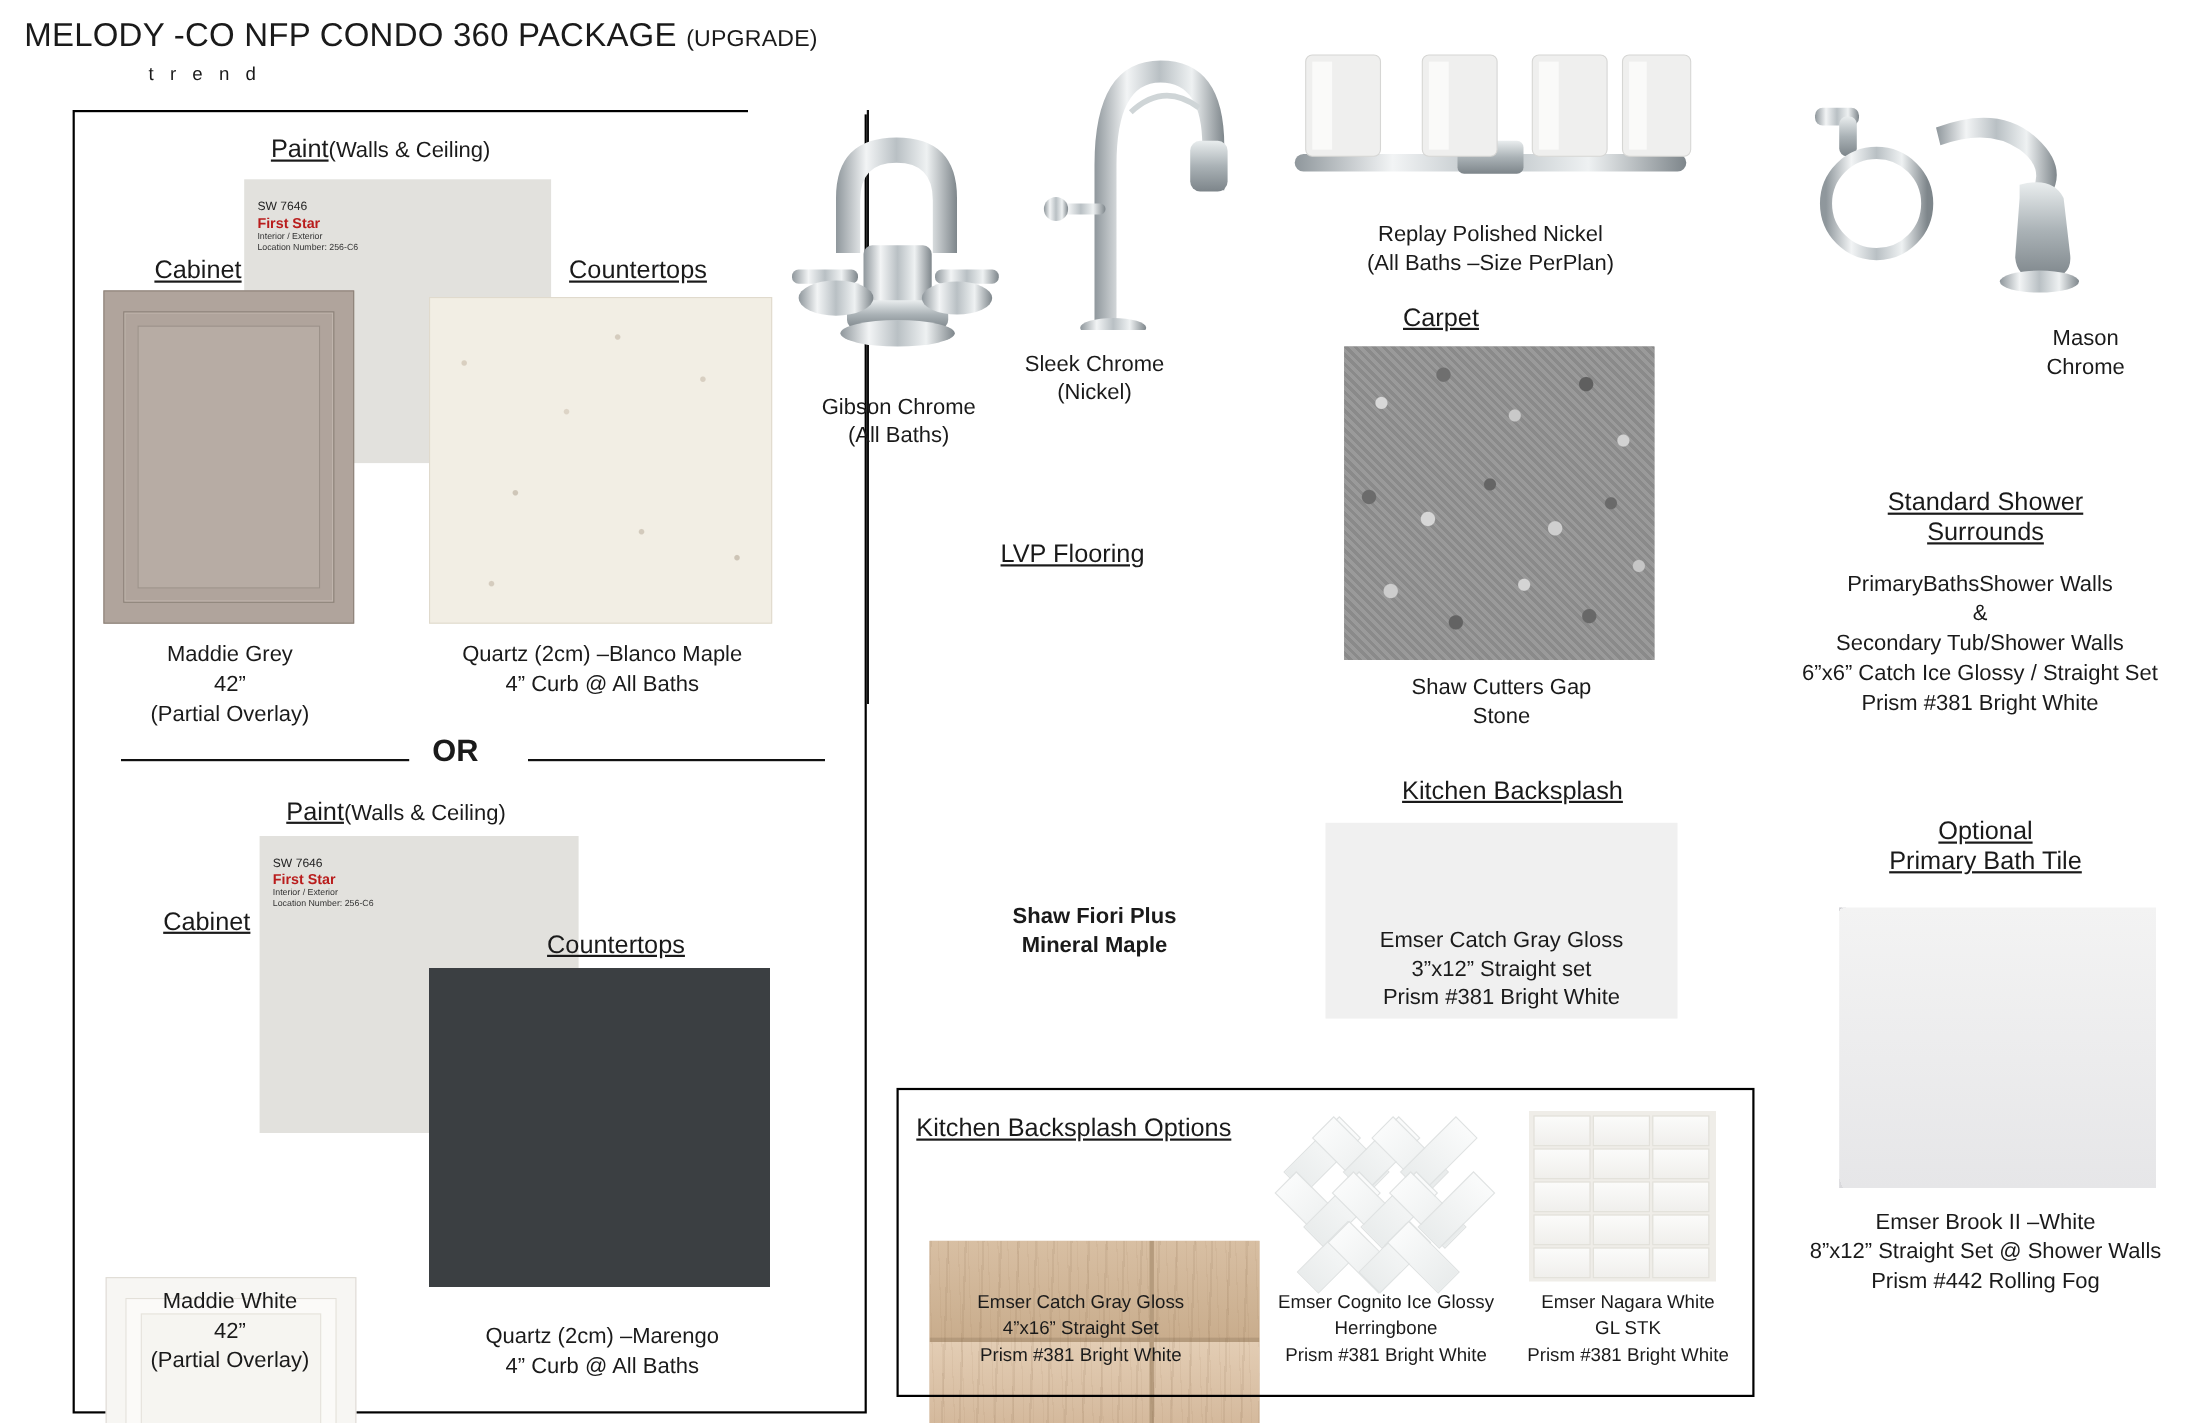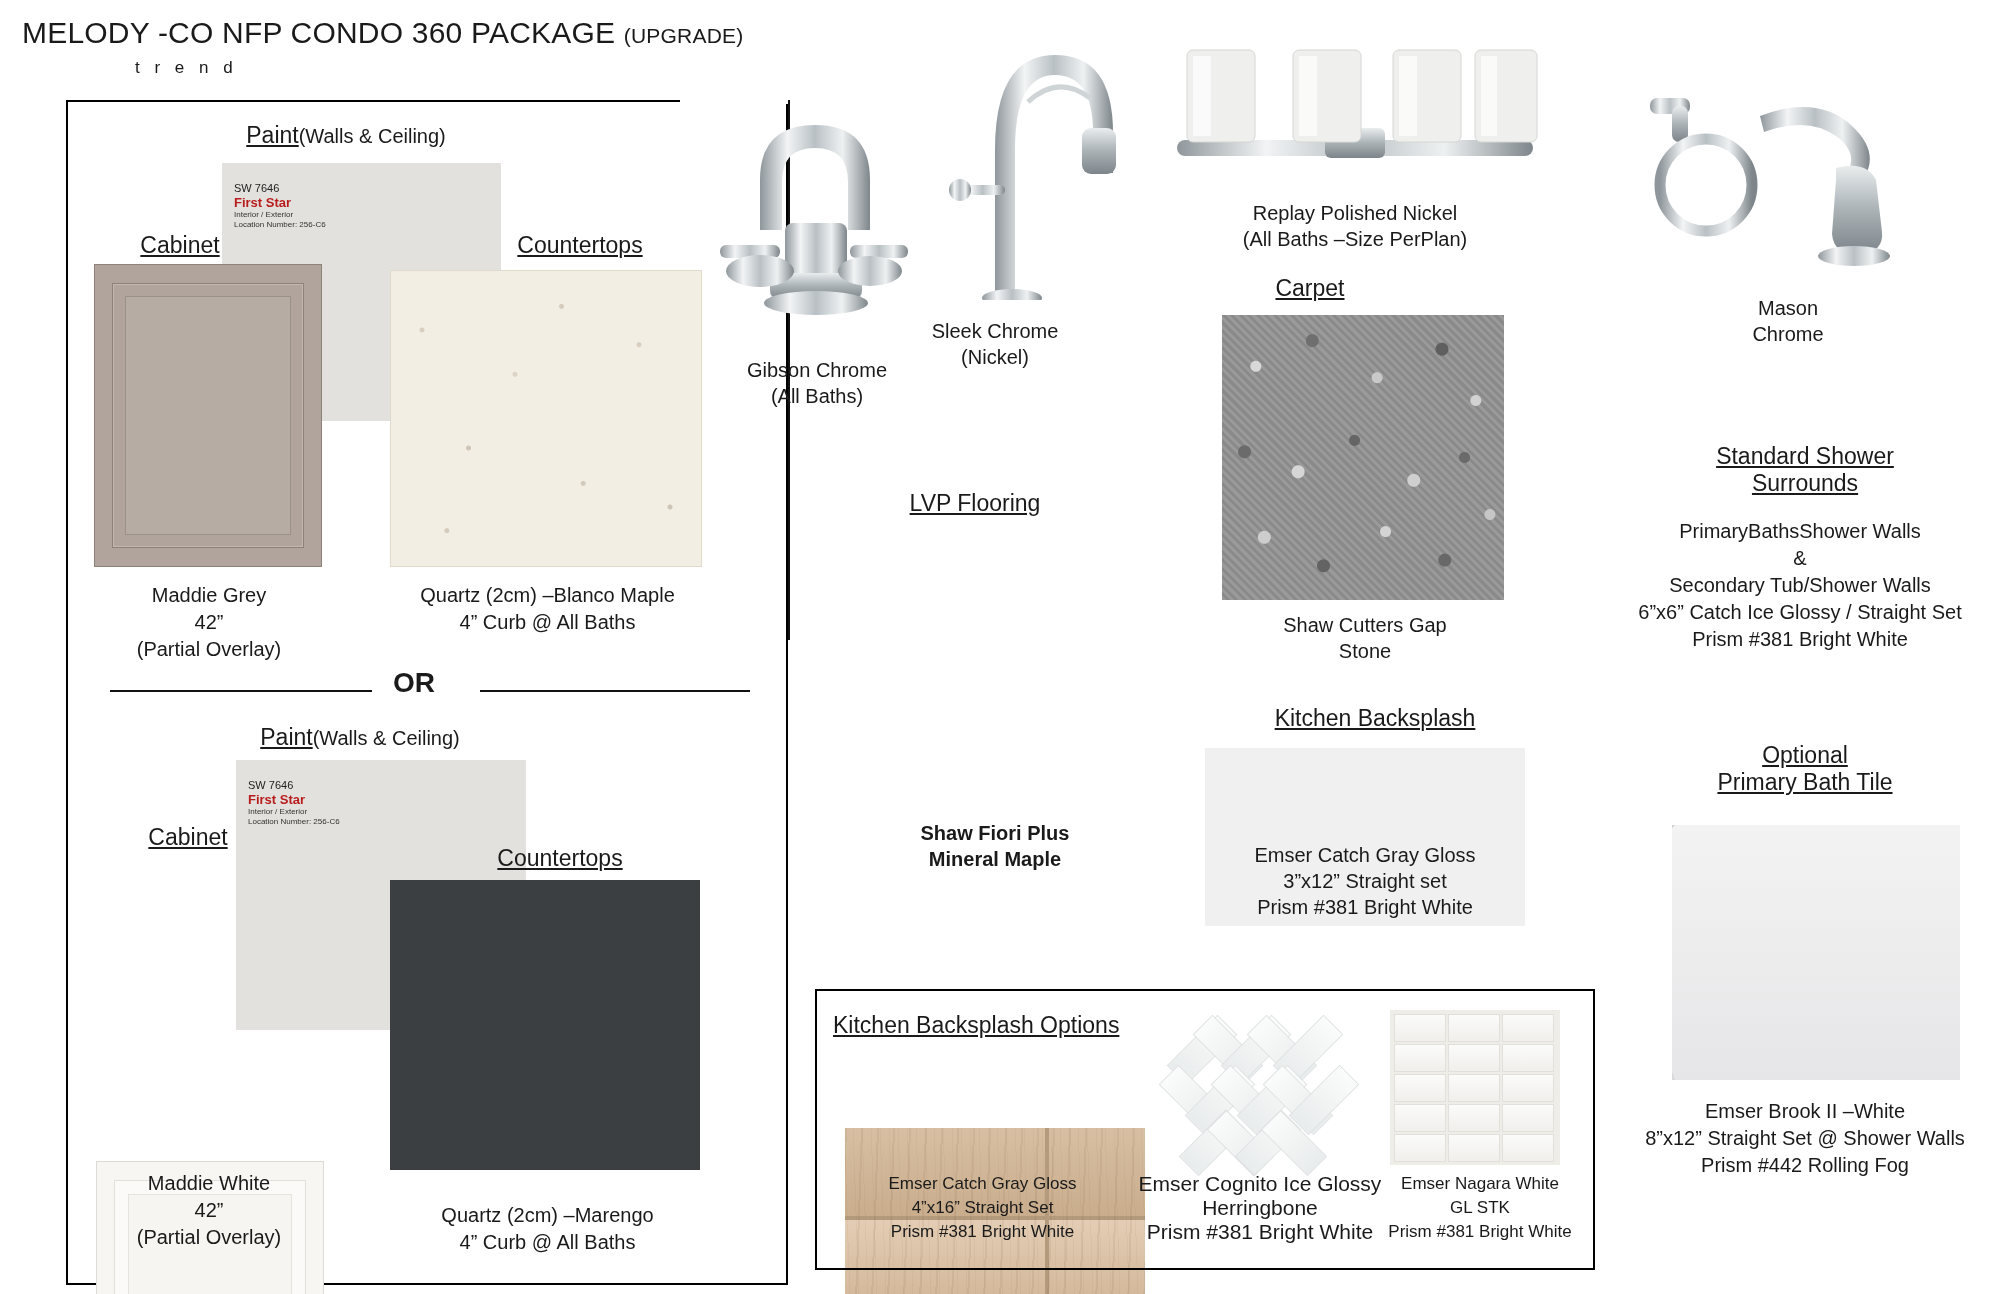--- a/index.html
+++ b/index.html
@@ -313,21 +313,21 @@
 <div class="abs" style="left:1640px;top:80px;width:300px;height:200px;">
   <svg width="300" height="200" viewBox="0 0 300 200">
     <rect x="10" y="18" width="40" height="16" rx="7" fill="url(#chr)"></rect>
     <rect x="32" y="26" width="16" height="36" rx="7" fill="url(#chrv)"></rect>
     <circle cx="66" cy="105" r="46" fill="none" stroke="url(#chr)" stroke-width="11"></circle>
     <path d="M120 36 q58-22 92 10 q28 26 12 52 l-16-6 q10-20 -12-36 q-28-20 -72-4 z" fill="url(#chr)"></path>
     <path d="M196 88 q30-8 40 12 l6 52 q2 20 -22 22 q-26 2 -28-20 l4-54 q0-10 0-12 z" fill="url(#chrv)"></path>
     <ellipse cx="214" cy="176" rx="36" ry="10" fill="url(#chr)"></ellipse>
   </svg>
 </div>
-<div class="abs fig-cap" style="left:1688px;top:295px;width:200px;">
+<div class="abs fig-cap" style="left:1796px;top:295px;width:200px;">
   <div>Mason</div>
   <div>Chrome</div>
 </div>
 
 <div class="abs center" style="left:1200px;top:275px;width:220px;">
   <span class="sec-label u">Carpet</span>
 </div>
 <div class="abs" id="carpet-sw" style="left:1222px;top:315px;width:282px;height:285px;"></div>
 <div class="abs fig-cap" style="left:1190px;top:612px;width:350px;">
   <div>Shaw Cutters Gap</div>
@@ -408,21 +408,21 @@
   <div class="hb" style="left:26px;top:54px;width:26px;height:70px;transform:rotate(45deg);"></div>
   <div class="hb" style="left:52px;top:54px;width:26px;height:70px;transform:rotate(-45deg);"></div>
   <div class="hb" style="left:78px;top:54px;width:26px;height:70px;transform:rotate(45deg);"></div>
   <div class="hb" style="left:104px;top:54px;width:26px;height:70px;transform:rotate(-45deg);"></div>
   <div class="hb" style="left:130px;top:54px;width:26px;height:70px;transform:rotate(45deg);"></div>
   <div class="hb" style="left:18px;top:100px;width:26px;height:64px;transform:rotate(45deg);"></div>
   <div class="hb" style="left:46px;top:100px;width:26px;height:64px;transform:rotate(-45deg);"></div>
   <div class="hb" style="left:74px;top:100px;width:26px;height:64px;transform:rotate(45deg);"></div>
   <div class="hb" style="left:100px;top:100px;width:26px;height:64px;transform:rotate(-45deg);"></div>
 </div>
-<div class="abs center" style="left:1135px;top:1172px;width:250px;font-size:21px;line-height:24px;">
+<div class="abs center" style="left:1135px;top:1172px;width:250px;font-size:17px;line-height:24px;">
   <div>Emser Cognito Ice Glossy</div>
   <div>Herringbone</div>
   <div>Prism #381 Bright White</div>
 </div>
 
 <div class="abs" style="left:1390px;top:1010px;width:170px;height:155px;background:#efede8;">
   <div class="mos" style="left:4px;top:4px;width:50px;height:26px;"></div>
   <div class="mos" style="left:58px;top:4px;width:50px;height:26px;"></div>
   <div class="mos" style="left:112px;top:4px;width:50px;height:26px;"></div>
   <div class="mos" style="left:4px;top:34px;width:50px;height:26px;"></div>

